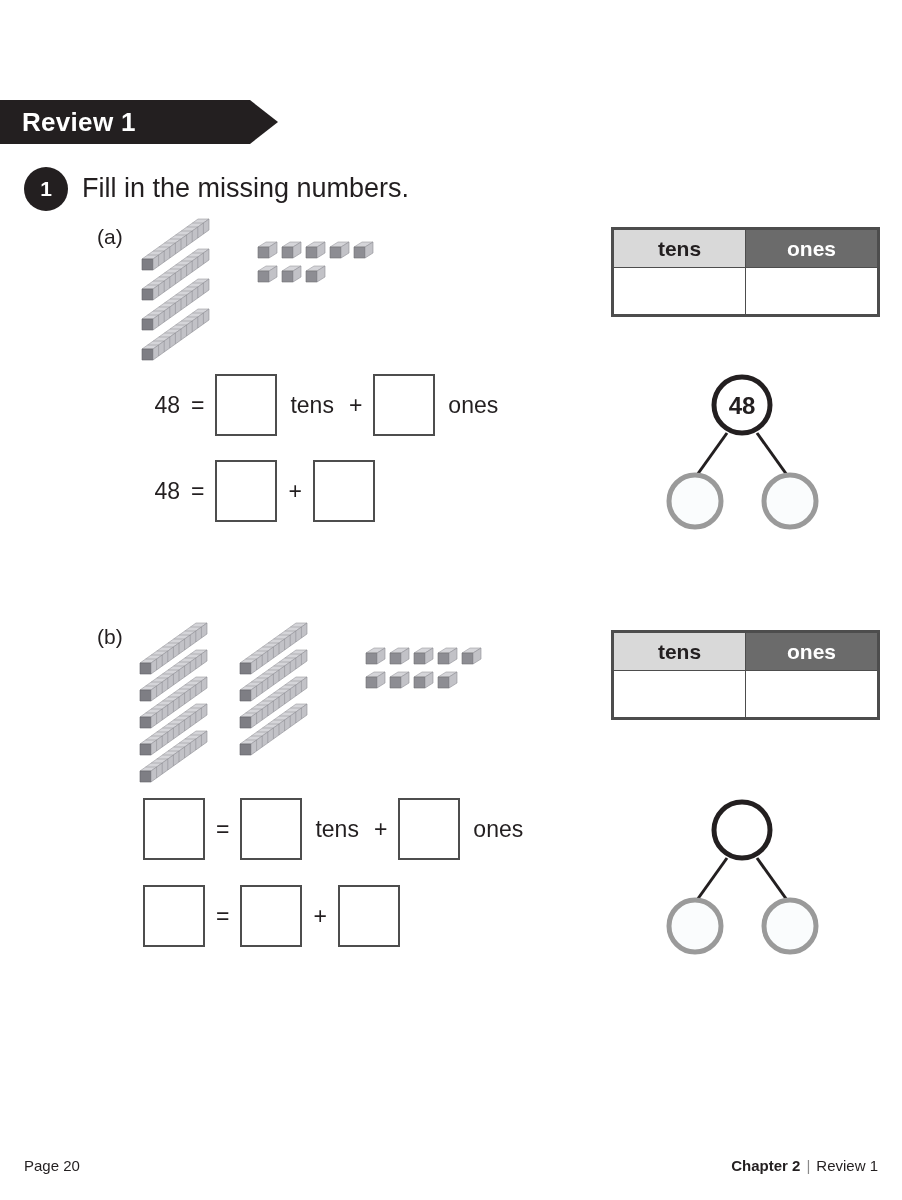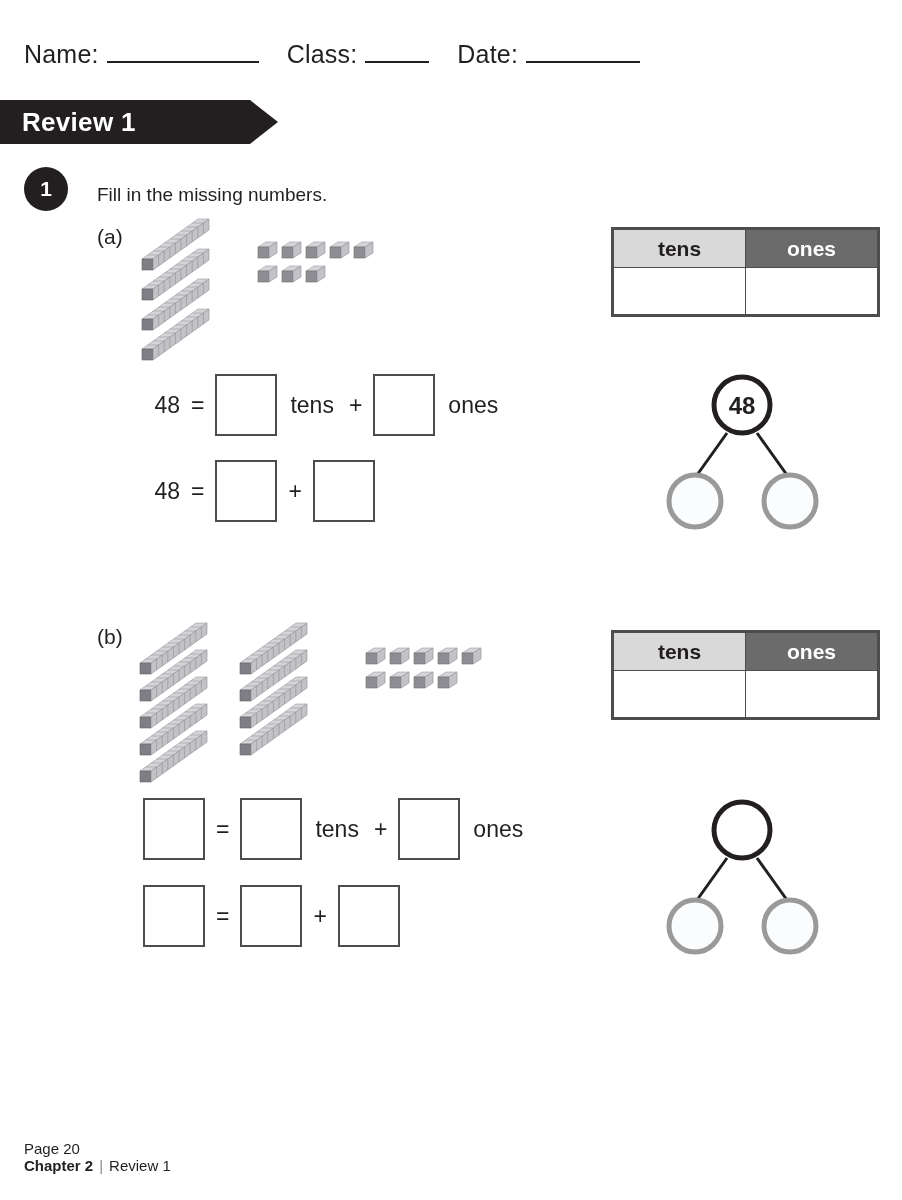--- a/index.html
+++ b/index.html
@@ -74,25 +74,24 @@
     background: #231f20;
     color: #ffffff;
     font-size: 21px;
     font-weight: bold;
     display: flex;
     align-items: center;
     justify-content: center;
   }
   .q-text {
     position: absolute;
-    left: 97px;
+    left: 82px;
     top: 173px;
-    font-size: 19px;
-    color: #231f20;
-    margin-top: 11px;
+    font-size: 27px;
+    color: #231f20;
   }
 
   .part-label {
     position: absolute;
     font-size: 21px;
     color: #231f20;
   }
 
   
   .blocks { position: absolute; }
@@ -143,40 +142,29 @@
   .footer {
     position: absolute;
     left: 0;
     bottom: 26px;
     width: 902px;
     padding: 0 24px;
     display: flex;
     justify-content: space-between;
     font-size: 15px;
     color: #231f20;
-    flex-direction: column;
   }
   .foot-right b { font-weight: bold; }
   .foot-sep { margin: 0 6px; color: #8a8a8a; }
 </style>
 </head>
 <body>
 
 <div class="page">
 
-  <div class="header-row">
-    <span class="hdr-label">Name:</span>
-    <span class="hdr-rule rule-name"></span>
-    <span class="gap-lg"></span>
-    <span class="hdr-label">Class:</span>
-    <span class="hdr-rule rule-class"></span>
-    <span class="gap-lg"></span>
-    <span class="hdr-label">Date:</span>
-    <span class="hdr-rule rule-date"></span>
-  </div>
 
   <div class="banner">
     <span class="banner-text">Review 1</span>
   </div>
 
   <div class="q-badge">1</div>
   <div class="q-text">Fill in the missing numbers.</div>
 
   <div class="part-label" style="left:97px; top:225px;">(a)</div>
 

